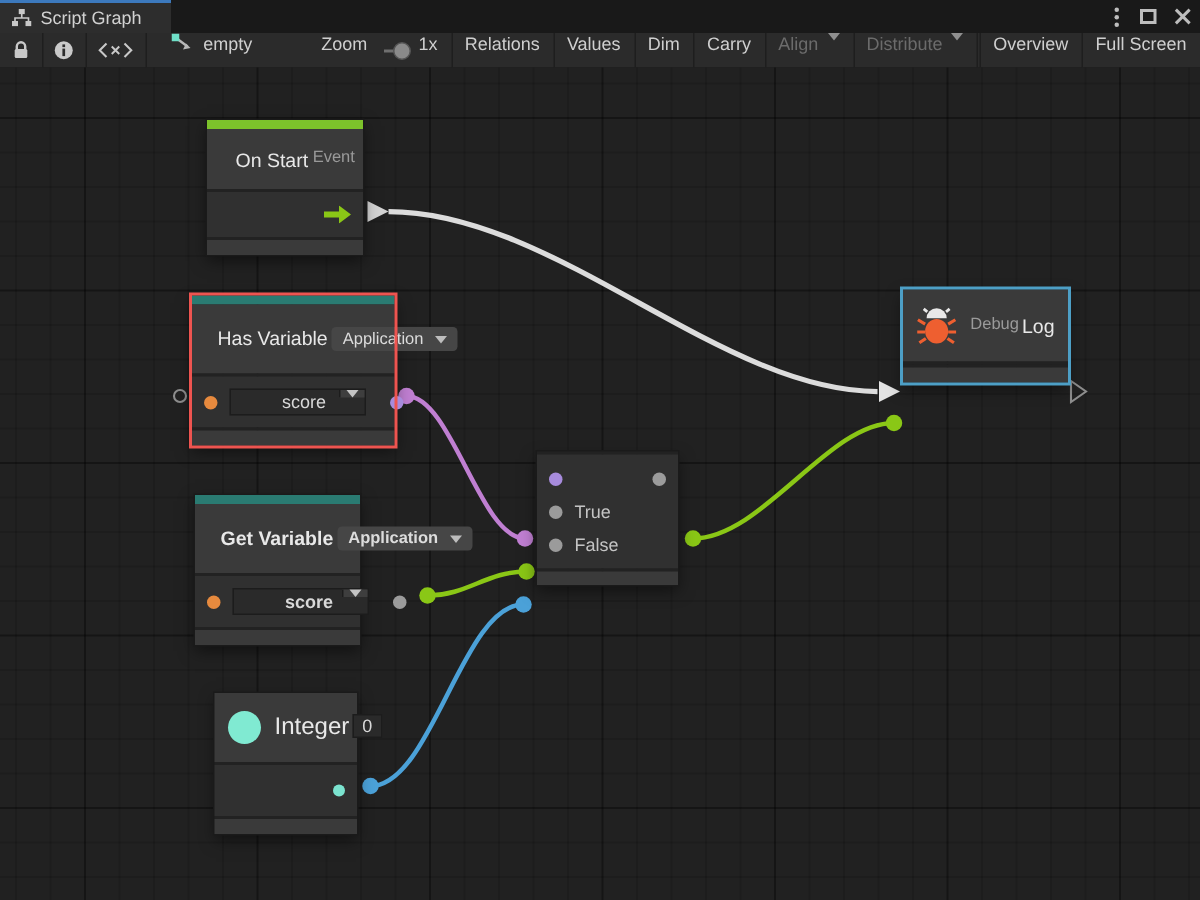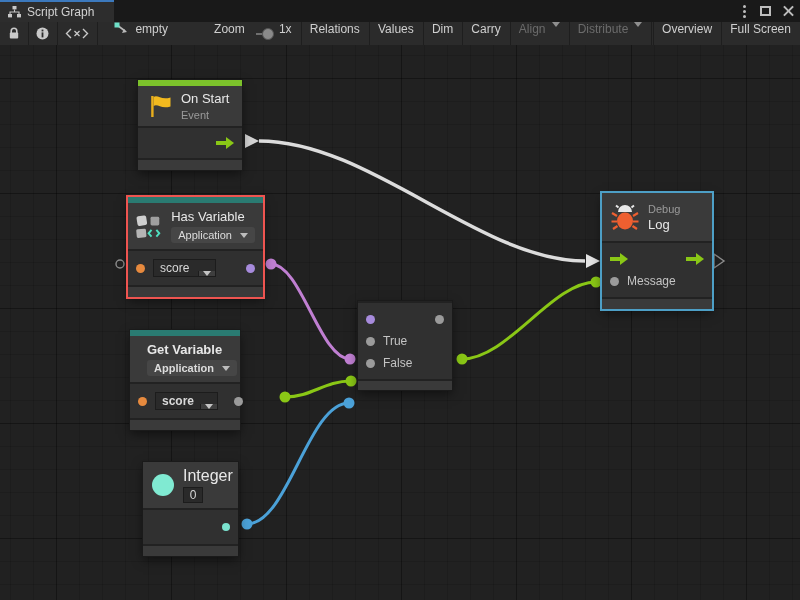--- a/index.html
+++ b/index.html
@@ -49,35 +49,35 @@
   .wires { position:absolute; inset:0; width:800px; height:600px; z-index:5; pointer-events:none; }
   .wires * { pointer-events:auto; }
 
   
   .node { position:absolute; z-index:10; color:#ddd; font-size:12px;
     box-shadow:0 0 0 1px #1a1a1a, 0 4px 10px rgba(0,0,0,0.5); }
   .node.sel-red  { outline:2px solid #ee5450; }
   .node.sel-blue { outline:2px solid #4d9fc6; }
   .colorbar { height:6px; }
   .hdr { background:#3a3a3a; display:flex; align-items:center; gap:9px; padding:7px 10px; }
-  .hdr-col { display:flex; flex-direction:column; gap:3px; }
+  .hdr-col { display:flex; flex-direction:row; gap:3px; }
   .title { font-size:13px; color:#e8e8e8; white-space:nowrap; }
   .subtitle { font-size:11px; color:#9a9a9a; }
   .gapline { height:2px; background:#222; }
   .ports { background:#303030; padding:4px 8px; }
   .port-row { display:flex; align-items:center; height:22px; gap:8px; }
   .dot { width:9px; height:9px; border-radius:50%; flex:none; }
   .footer { height:10px; background:#3a3a3a; }
   .port-label { color:#c4c4c4; font-size:12px; }
 
   .scope-dd { background:#464646; border-radius:3px; padding:2px 7px; font-size:11px; color:#dcdcdc;
     display:flex; align-items:center; }
   .scope-dd .caret { border-top-color:#bdbdbd; margin-left:8px; }
 
-  .field { display:flex; align-items:flex-end; height:18px; border:1px solid #1c1c1c; background:#2a2a2a; }
+  .field { display:flex; align-items:flex-start; height:18px; border:1px solid #1c1c1c; background:#2a2a2a;padding-left:28px; }
   .field-text { padding:1px 6px; font-size:12px; color:#d8d8d8; min-width:44px; }
   .field-arrow { width:17px; background:#3e3e3e; border-left:1px solid #1c1c1c;
     display:flex; align-items:center; justify-content:center; }
   .field-arrow .caret { margin:0; border-top-color:#c4c4c4; }
 
   .int-field { width:20px; height:16px; background:#2a2a2a; border:1px solid #1c1c1c;
     color:#d8d8d8; font-size:12px; display:flex; align-items:center; justify-content:center; }
   .int-circle { width:22px; height:22px; border-radius:50%; background:#80ead2; flex:none; }
 </style>
 </head>
@@ -343,34 +343,17 @@
         <path d="M7.5 4.5 L5 2.5 M20.5 4.5 L23 2.5" stroke="#e8e8e8" stroke-width="2"></path>
         <ellipse cx="14" cy="18" rx="8" ry="8.5" fill="#ee5f30"></ellipse>
         <path d="M6 13 L1 10 M6 18.5 L0.5 18.5 M6.5 23 L2 26 M22 13 L27 10 M22 18.5 L27.5 18.5 M21.5 23 L26 26" stroke="#ee5f30" stroke-width="2.2"></path>
       </svg>
       <div class="hdr-col" style="gap:2px">
         <span class="subtitle">Debug</span>
         <span class="title">Log</span>
       </div>
     </div>
     <div class="gapline"></div>
-    <div class="ports" style="padding:5px 8px">
-      <div class="port-row">
-        <svg width="18" height="12" viewBox="0 0 18 12">
-          <rect x="0" y="4" width="10" height="4" fill="#8ac716"></rect>
-          <polygon points="10,0 18,6 10,12" fill="#8ac716"></polygon>
-        </svg>
-        <span class="grow"></span>
-        <svg width="18" height="12" viewBox="0 0 18 12">
-          <rect x="0" y="4" width="10" height="4" fill="#8ac716"></rect>
-          <polygon points="10,0 18,6 10,12" fill="#8ac716"></polygon>
-        </svg>
-      </div>
-      <div class="port-row">
-        <span class="dot" style="background:#9b9b9b"></span>
-        <span class="port-label">Message</span>
-      </div>
-    </div>
     <div class="gapline"></div>
     <div class="footer"></div>
   </div>
 
 </div>
 
 </body></html>

